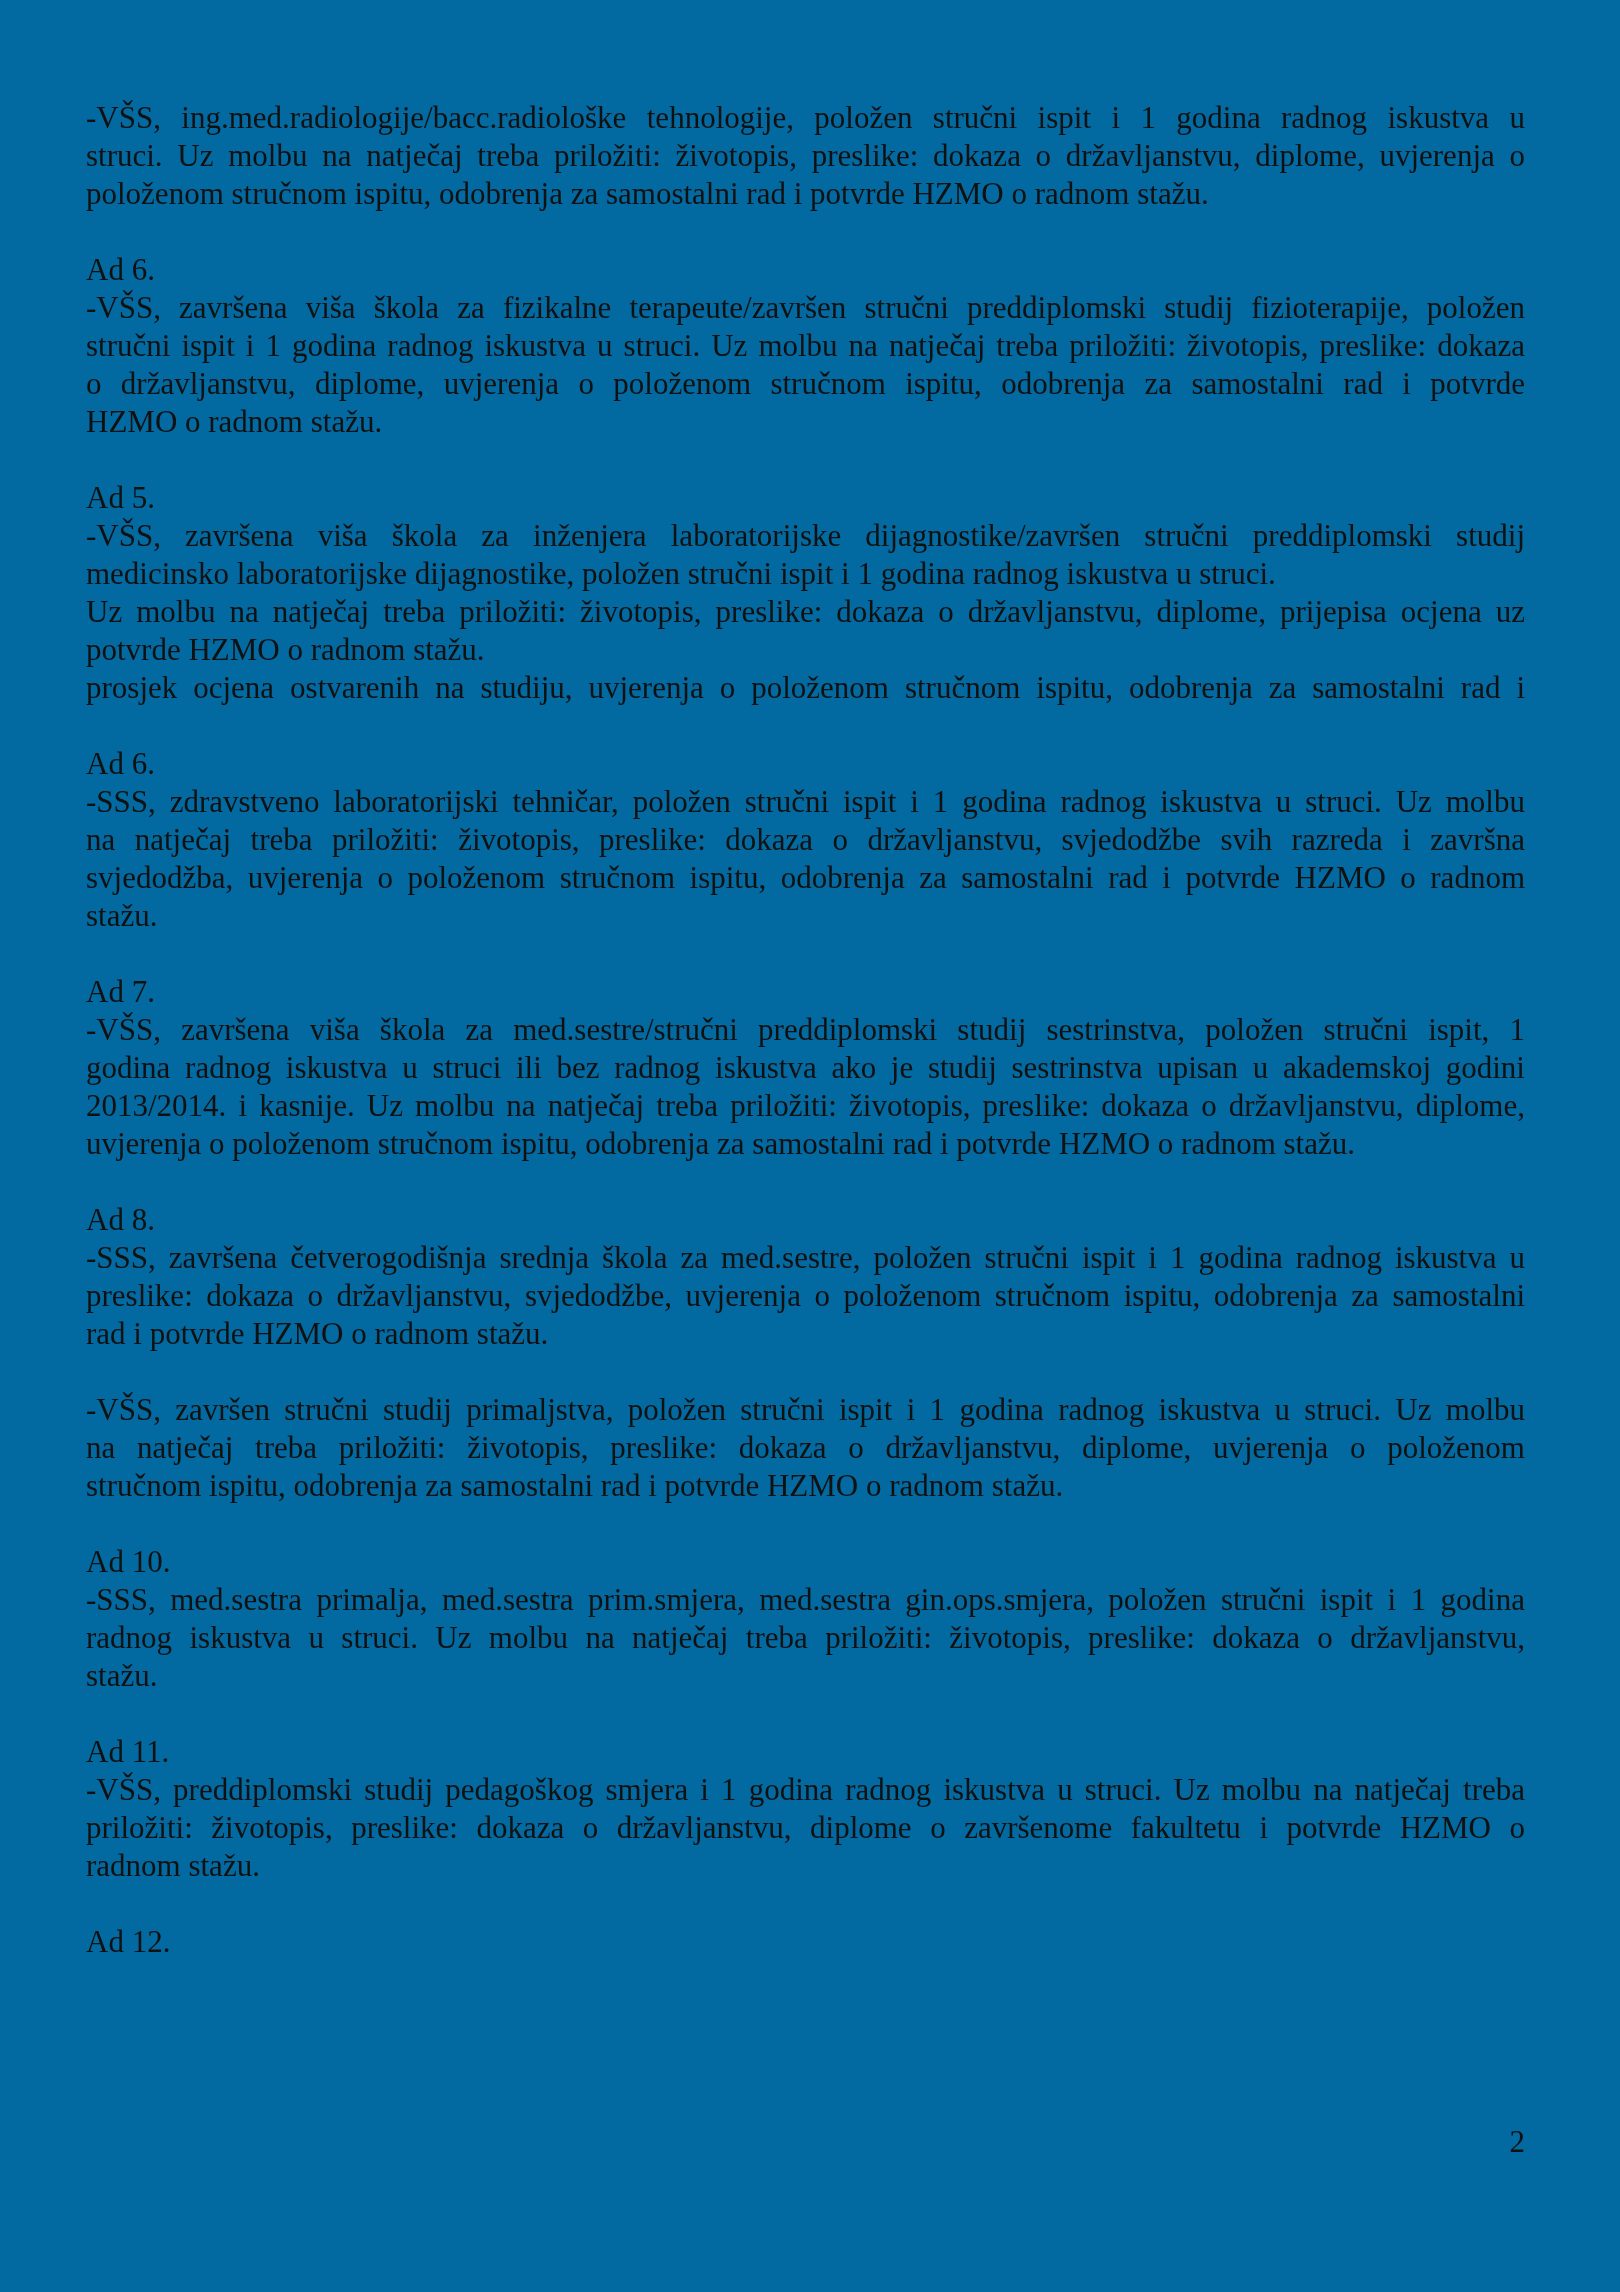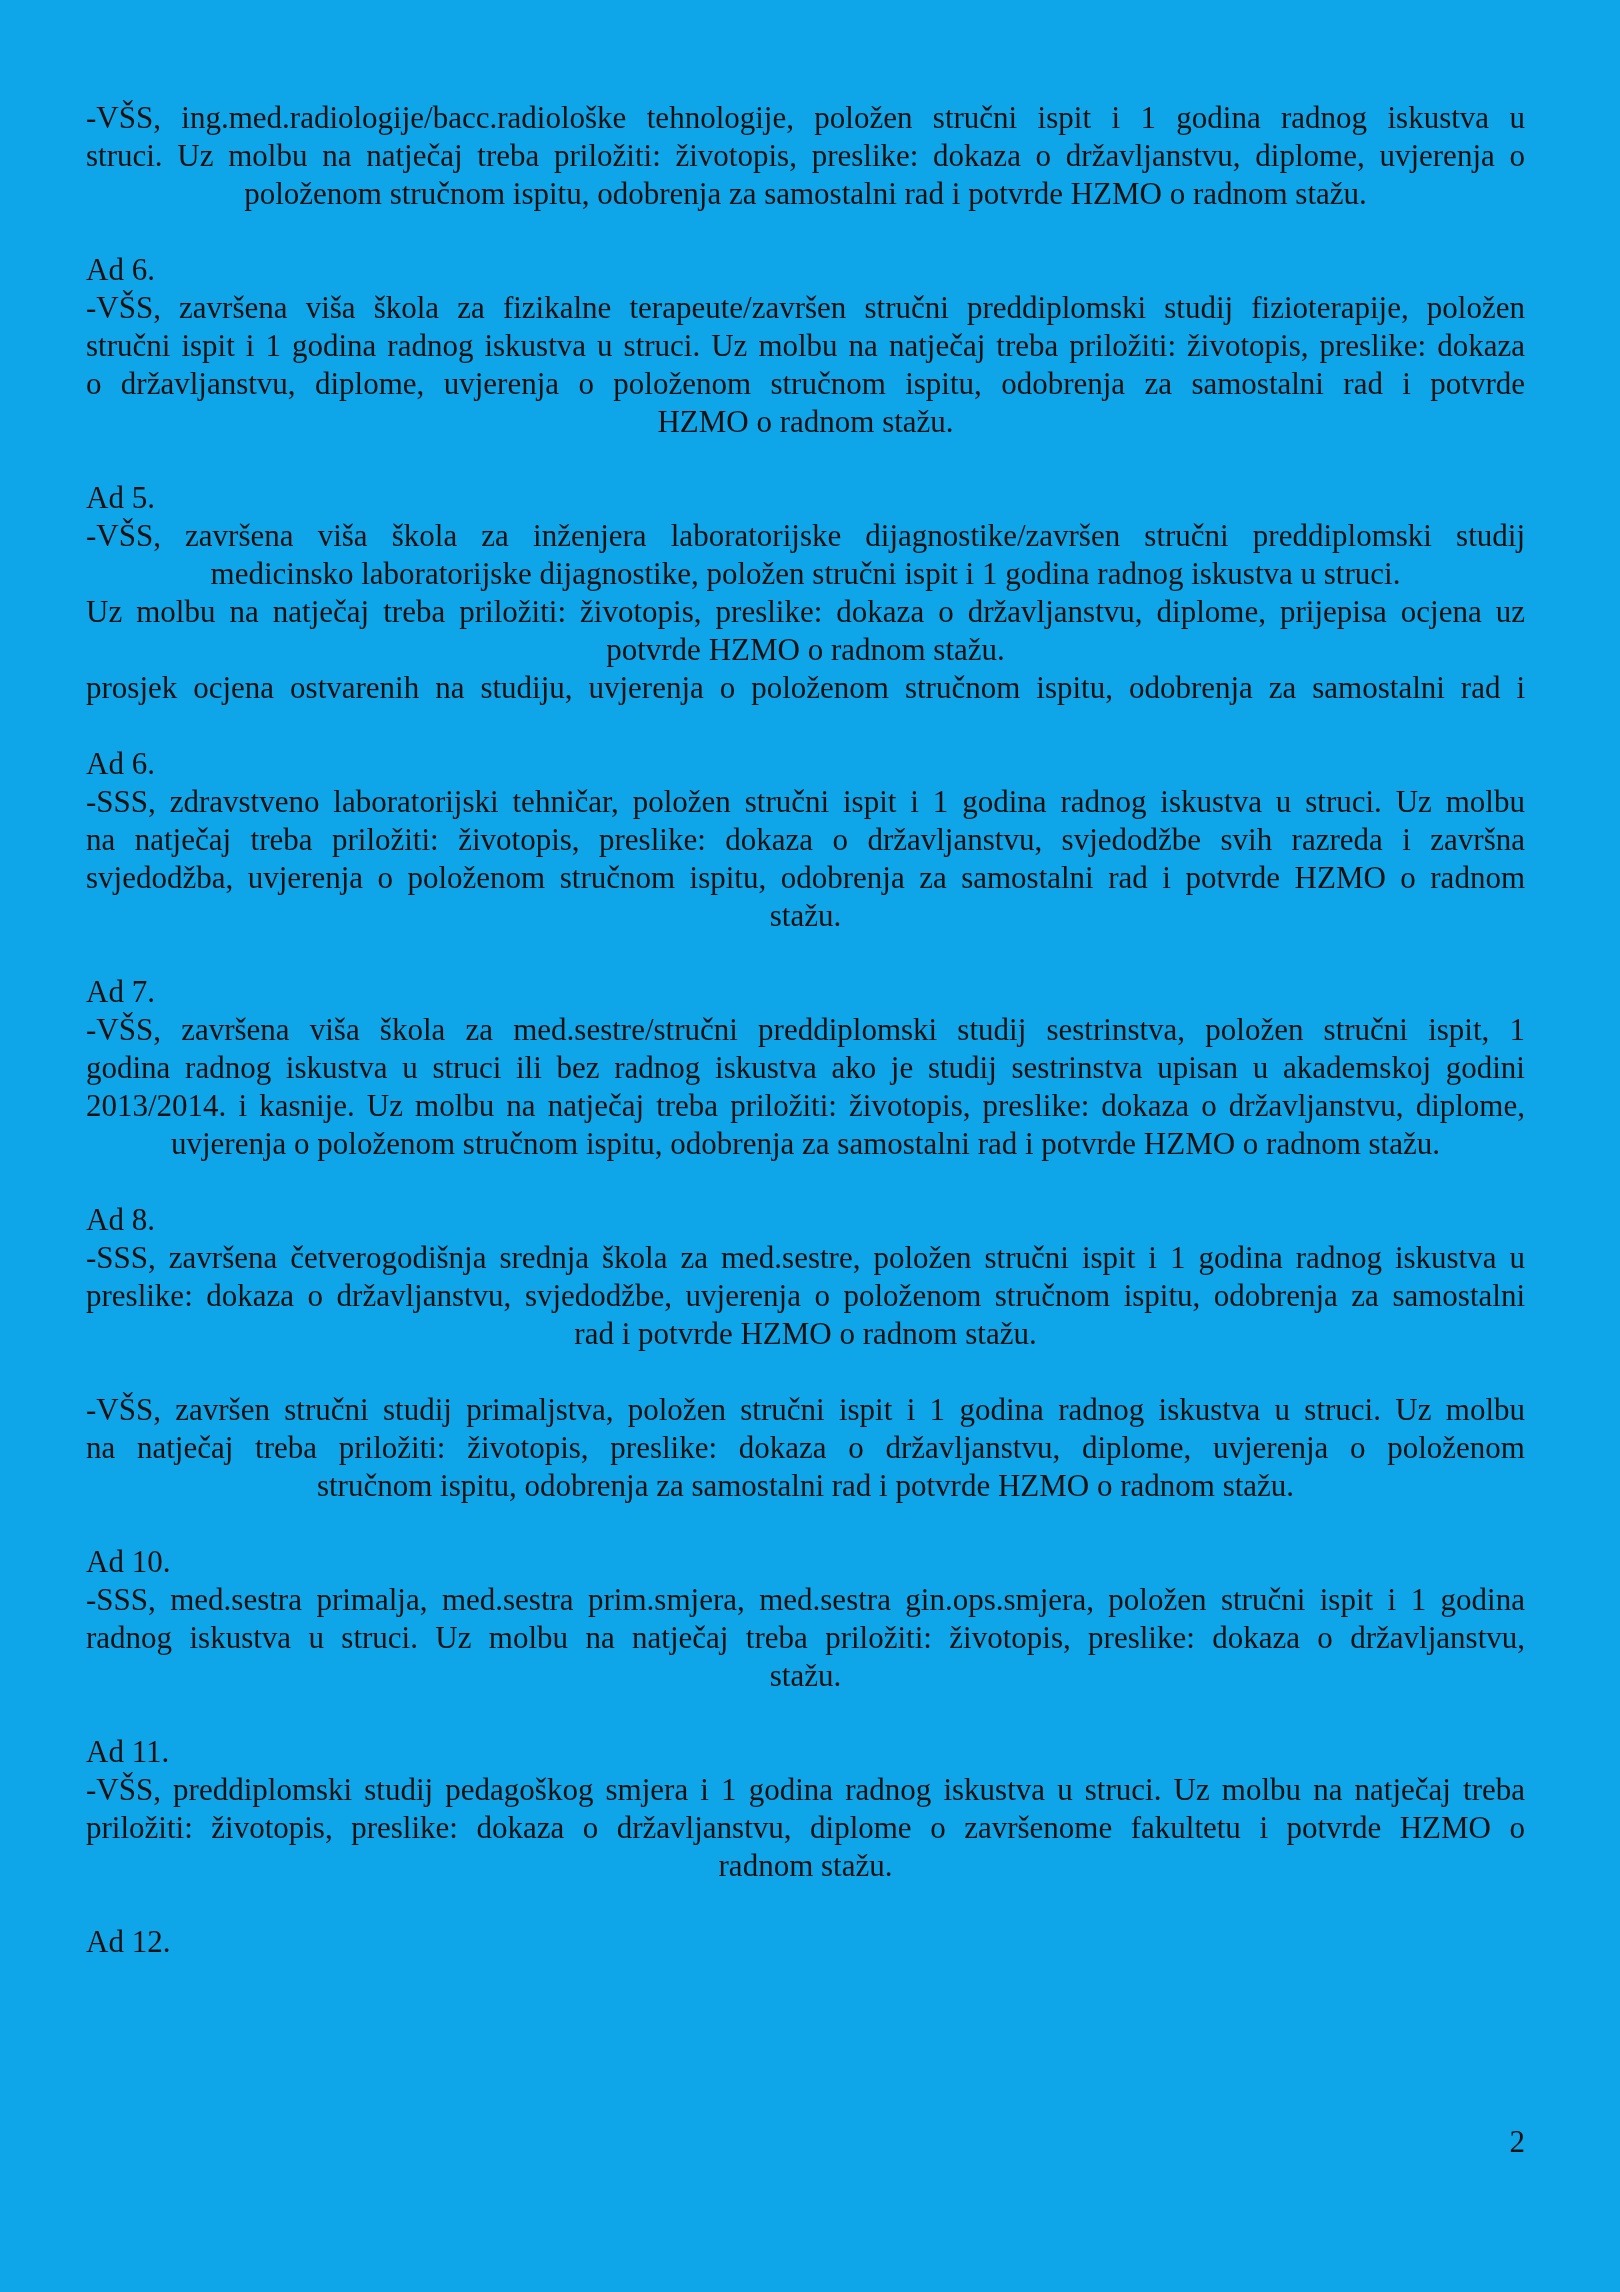--- a/index.html
+++ b/index.html
@@ -14,21 +14,21 @@
       overflow: hidden;
       color: #111111;
       font-family: "Liberation Serif", "DejaVu Serif", serif;
     }
     .page {
       position: absolute;
       left: 0;
       top: 0;
       width: 1620px;
       height: 2293px;
-      background: #0ea5e9;
+      background: #0369a1;
     }
     .text-block {
       position: absolute;
       left: 86px;
       top: 99px;
       width: 1439px;
       font-size: 31px;
       line-height: 38px;
     }
     .section {
@@ -47,21 +47,21 @@
       height: 38px;
       white-space: nowrap;
       overflow: visible;
     }
     .line.j {
       white-space: normal;
       text-align: justify;
       text-align-last: justify;
     }
     .line.l {
-      text-align: center;
+      text-align: left;
     }
     .page-number {
       position: absolute;
       left: 1478px;
       width: 47px;
       top: 2123px;
       text-align: right;
       font-size: 31px;
       line-height: 38px;
     }

